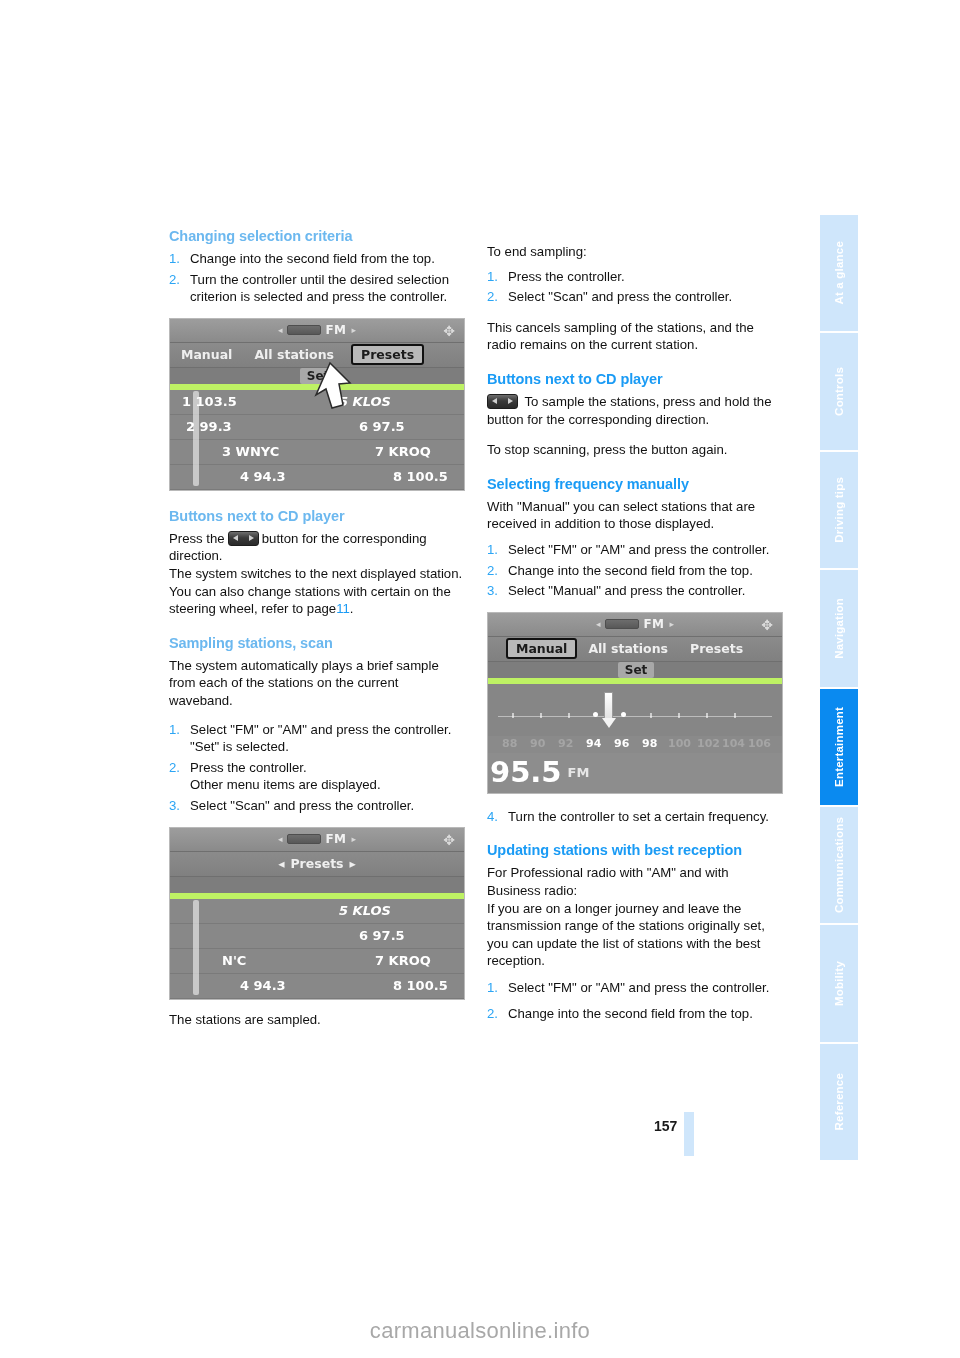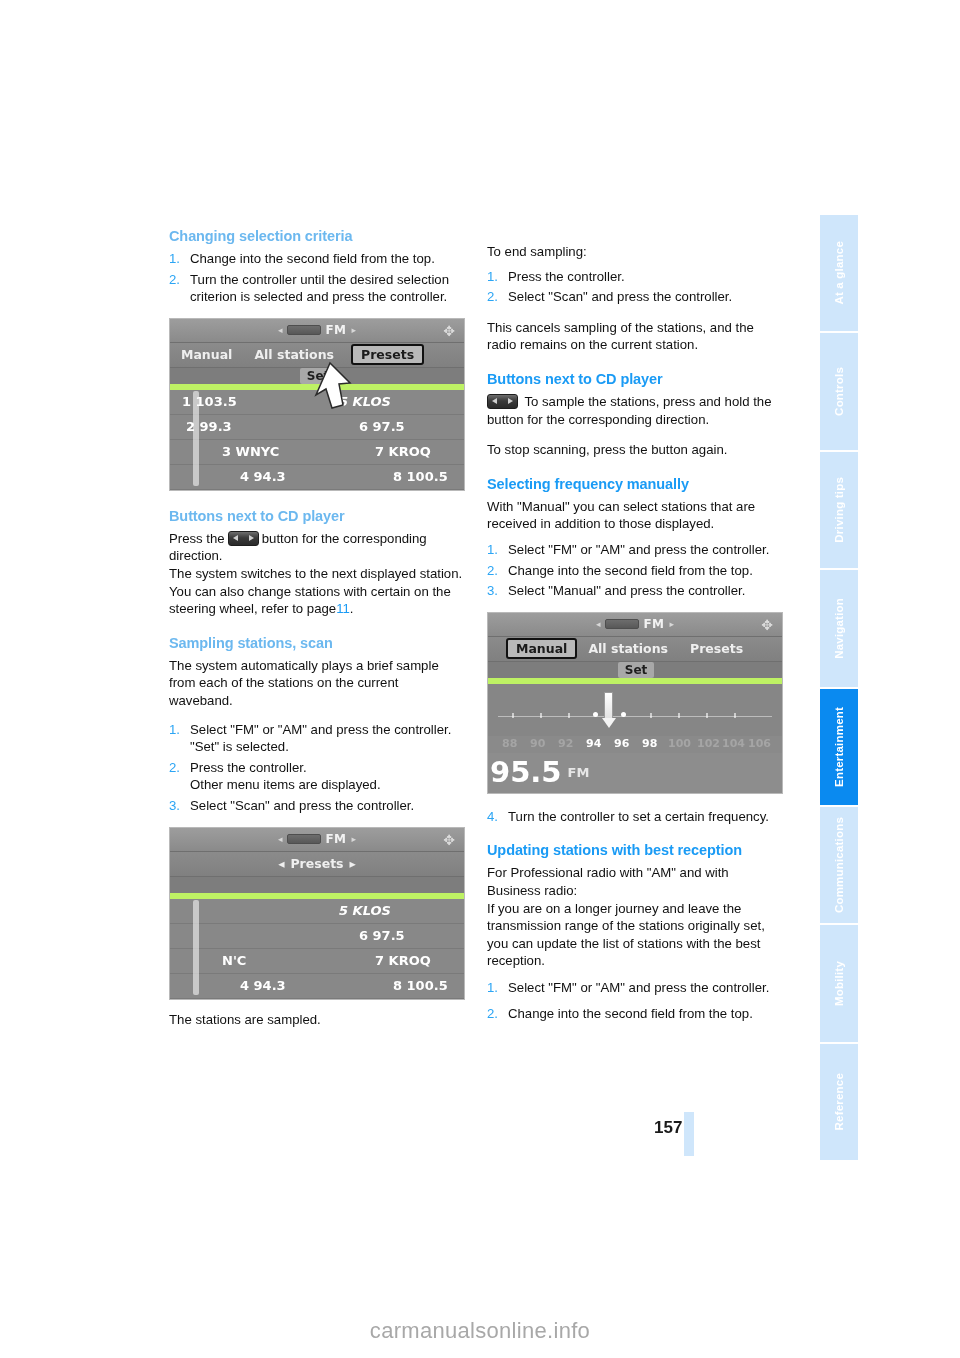--- a/index.html
+++ b/index.html
@@ -193,21 +193,21 @@
     height:40px; background:#8d8d8d; display:flex; align-items:center;
     padding-left:2px;
   }
   .bigfreq .val { font-size:29px; font-weight:bold; color:#fff; line-height:1; }
   .bigfreq .unit { font-size:13px; font-weight:bold; color:#e6e6e6; margin-left:6px; }
   .shotwrap { position:relative; margin:12px 0 0 0; }
 
   
   .pagenum {
     position:absolute; left:654px; top:1118px;
-    font-size:17px; font-weight:bold; color:#1a1a1a;
+    font-size:14px; font-weight:bold; color:#1a1a1a;
   }
   .pagebar {
     position:absolute; left:684px; top:1112px;
     width:10px; height:44px; background:#cfe6fb;
   }
   .watermark {
     position:absolute; left:0; right:0; top:1318px;
     text-align:center; font-size:22px; color:#a8a8a8;
     font-family:"Liberation Sans", sans-serif; letter-spacing:.3px;
   }

